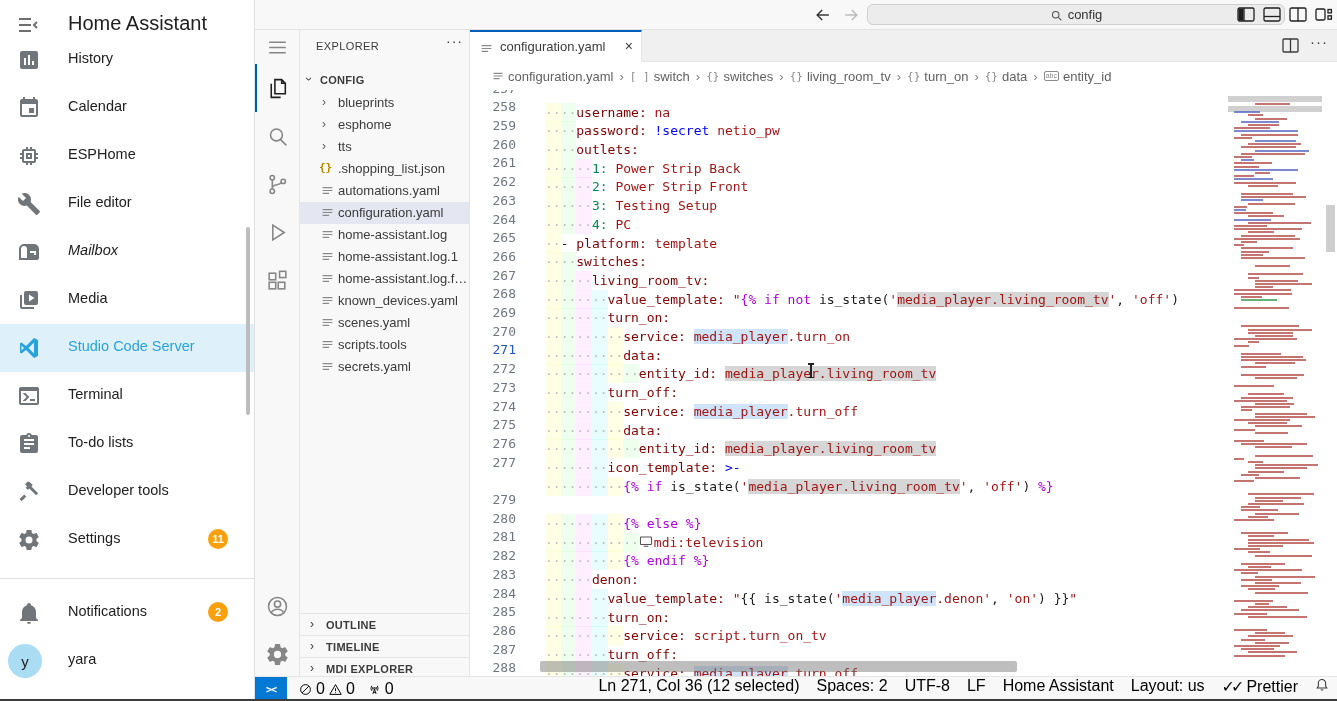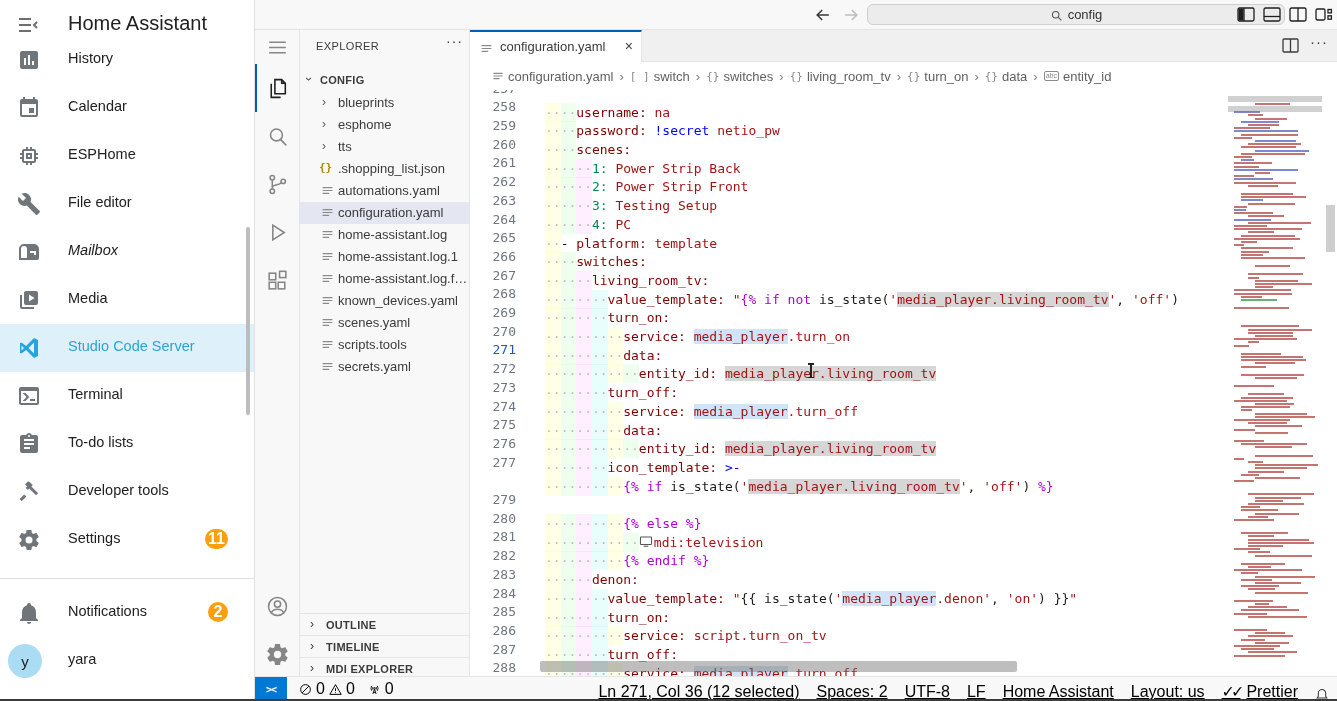--- a/index.html
+++ b/index.html
@@ -11,21 +11,21 @@
   #ha-header{left:0;top:0;width:255px;height:56px;}
   #ha-menu-icon{left:16px;top:13px;width:24px;height:24px;color:#6f6f6f;}
   #ha-title{left:68px;top:12px;font-size:20px;color:#212121;font-weight:400;}
   .ha-row{position:absolute;left:0;width:254px;height:48px;cursor:pointer;}
   .ha-row .ha-ic{position:absolute;left:17px;top:12px;width:24px;height:24px;color:#70757a;}
   .ha-row .ha-ic svg{width:24px;height:24px;display:block;}
   .ha-row .ha-label{position:absolute;left:68px;top:14px;font-size:14.5px;color:#212121;}
   .ha-row.active{background:#def0fa;}
   .ha-row.active .ha-label{color:#29a3dc;font-weight:500;}
   .ha-badge{position:absolute;right:26px;top:13px;min-width:20px;height:20px;border-radius:10px;
-            background:#f9a00c;color:#fff;font-size:16px;font-weight:700;display:flex;align-items:center;justify-content:center;padding:4px 3px;box-sizing:border-box;}
+            background:#f9a00c;color:#fff;font-size:11px;font-weight:700;display:flex;align-items:center;justify-content:center;padding:4px 3px;box-sizing:border-box;}
   #ha-divider{left:0;top:578px;width:254px;height:1px;background:#e0e0e0;}
   .ha-avatar{position:absolute;left:8px;top:7px;width:34px;height:34px;border-radius:50%;background:#aadcf4;
              color:#212121;font-size:15px;display:flex;align-items:center;justify-content:center;}
   #ha-scroll{left:246px;top:227px;width:4px;height:188px;background:#bdbdbd;border-radius:2px;}
   
   #titlebar{left:255px;top:0;width:1082px;height:30px;background:#f8f8f8;border-bottom:1px solid #e3e3e3;box-sizing:border-box;}
   #nav-back{left:558px;top:5px;width:20px;height:20px;color:#3a3a3a;}
   #nav-fwd{left:586px;top:5px;width:20px;height:20px;color:#bcbcbc;}
   #cmd-center{left:612px;top:4px;width:418px;height:21px;background:#ececec;border:1px solid #cfcfcf;border-radius:6px;
               display:flex;align-items:center;justify-content:center;gap:5px;box-sizing:border-box;cursor:text;}
@@ -88,21 +88,21 @@
   .mm-stripe{position:absolute;left:0;width:94px;height:6px;background:rgba(120,120,120,.35);}
   #vscroll-thumb{left:1326px;top:205px;width:9px;height:47px;background:#bdbdbd;opacity:.75;}
   #hscroll-thumb{left:540px;top:661px;width:477px;height:11px;background:rgba(110,110,110,.45);border-radius:2px;}
   
   #statusbar{left:255px;top:676px;width:1082px;height:25px;background:#f8f8f8;border-top:1px solid #e5e5e5;box-sizing:border-box;font-size:12px;color:#3b3b3b;}
   #remote{left:255px;top:677px;width:32px;height:24px;background:#0078d4;color:#fff;display:flex;align-items:center;justify-content:center;
           font-size:10px;font-weight:700;letter-spacing:-1px;cursor:pointer;font-family:"DejaVu Sans Mono",monospace;}
   #status-left{left:295px;top:677px;height:24px;display:flex;align-items:center;gap:5px;}
   #status-left .grp{display:flex;align-items:center;gap:4px;cursor:pointer;padding:0 4px;}
   #status-left svg{width:13px;height:13px;display:block;}
-  #status-right{right:8px;top:677px;height:24px;display:flex;align-items:flex-end;gap:17px;text-decoration:underline;}
+  #status-right{right:8px;top:677px;height:24px;display:flex;align-items:flex-start;gap:17px;}
   #status-right .sitem{cursor:pointer;white-space:nowrap;display:flex;align-items:center;gap:3px;}
   .checks{letter-spacing:-4px;margin-right:3px;}
   #status-bell{width:14px;height:14px;color:#3b3b3b;}
   #bottom-edge{left:0;top:699px;width:1337px;height:2px;background:#3c3c3c;}
 </style>
 </head>
 <body>
 
 <div id="screen">
 
@@ -468,21 +468,21 @@
       <span class="bc-sep">›</span>
       <span class="bc-item">
         <span class="bc-abc">abc</span>
         <span>entity_id</span>
       </span>
     </div>
 
   <div id="editor" class="abs">
       <div class="code-row" style="top: -11.4px;"><span class="ln">257</span><span class="code"><span class="ws" style="width: 31.28px;">····</span><span class="tk-k">username:</span><span class="tk-s"> na</span></span></div>
       <div class="code-row" style="top: 7.3px;"><span class="ln">258</span><span class="code"><span class="ws" style="width: 31.28px;">····</span><span class="tk-k">password:</span><span class="tk-d"> </span><span class="tk-b">!secret</span><span class="tk-s"> netio_pw</span></span></div>
-      <div class="code-row" style="top: 26px;"><span class="ln">259</span><span class="code"><span class="ws" style="width: 31.28px;">····</span><span class="tk-k">scenes:</span></span></div>
+      <div class="code-row" style="top: 26px;"><span class="ln">259</span><span class="code"><span class="ws" style="width: 31.28px;">····</span><span class="tk-k">outlets:</span></span></div>
       <div class="code-row" style="top: 44.7px;"><span class="ln">260</span><span class="code"><span class="ws" style="width: 46.92px;">······</span><span class="tk-n">1:</span><span class="tk-s"> Power Strip Back</span></span></div>
       <div class="code-row" style="top: 63.4px;"><span class="ln">261</span><span class="code"><span class="ws" style="width: 46.92px;">······</span><span class="tk-n">2:</span><span class="tk-s"> Power Strip Front</span></span></div>
       <div class="code-row" style="top: 82.1px;"><span class="ln">262</span><span class="code"><span class="ws" style="width: 46.92px;">······</span><span class="tk-n">3:</span><span class="tk-s"> Testing Setup</span></span></div>
       <div class="code-row" style="top: 100.8px;"><span class="ln">263</span><span class="code"><span class="ws" style="width: 46.92px;">······</span><span class="tk-n">4:</span><span class="tk-s"> PC</span></span></div>
       <div class="code-row" style="top: 119.5px;"><span class="ln">264</span><span class="code"><span class="ws" style="width: 15.64px;">··</span><span class="tk-d">- </span><span class="tk-k">platform:</span><span class="tk-s"> template</span></span></div>
       <div class="code-row" style="top: 138.2px;"><span class="ln">265</span><span class="code"><span class="ws" style="width: 31.28px;">····</span><span class="tk-k">switches:</span></span></div>
       <div class="code-row" style="top: 156.9px;"><span class="ln">266</span><span class="code"><span class="ws" style="width: 46.92px;">······</span><span class="tk-k">living_room_tv:</span></span></div>
       <div class="code-row" style="top: 175.6px;"><span class="ln">267</span><span class="code"><span class="ws" style="width: 62.56px;">········</span><span class="tk-k">value_template:</span><span class="tk-s"> "</span><span class="tk-j">{% if not</span><span class="tk-d"> is_state(</span><span class="tk-s">'</span><span class="tk-s hl1">media_player.living_room_tv</span><span class="tk-s">'</span><span class="tk-d">, </span><span class="tk-s">'off'</span><span class="tk-d">)</span></span></div>
       <div class="code-row" style="top: 194.3px;"><span class="ln">268</span><span class="code"><span class="ws" style="width: 62.56px;">········</span><span class="tk-k">turn_on:</span></span></div>
       <div class="code-row" style="top: 213px;"><span class="ln">269</span><span class="code"><span class="ws" style="width: 78.2px;">··········</span><span class="tk-k">service:</span><span class="tk-d"> </span><span class="tk-s hl2">media_player</span><span class="tk-s">.turn_on</span></span></div>

